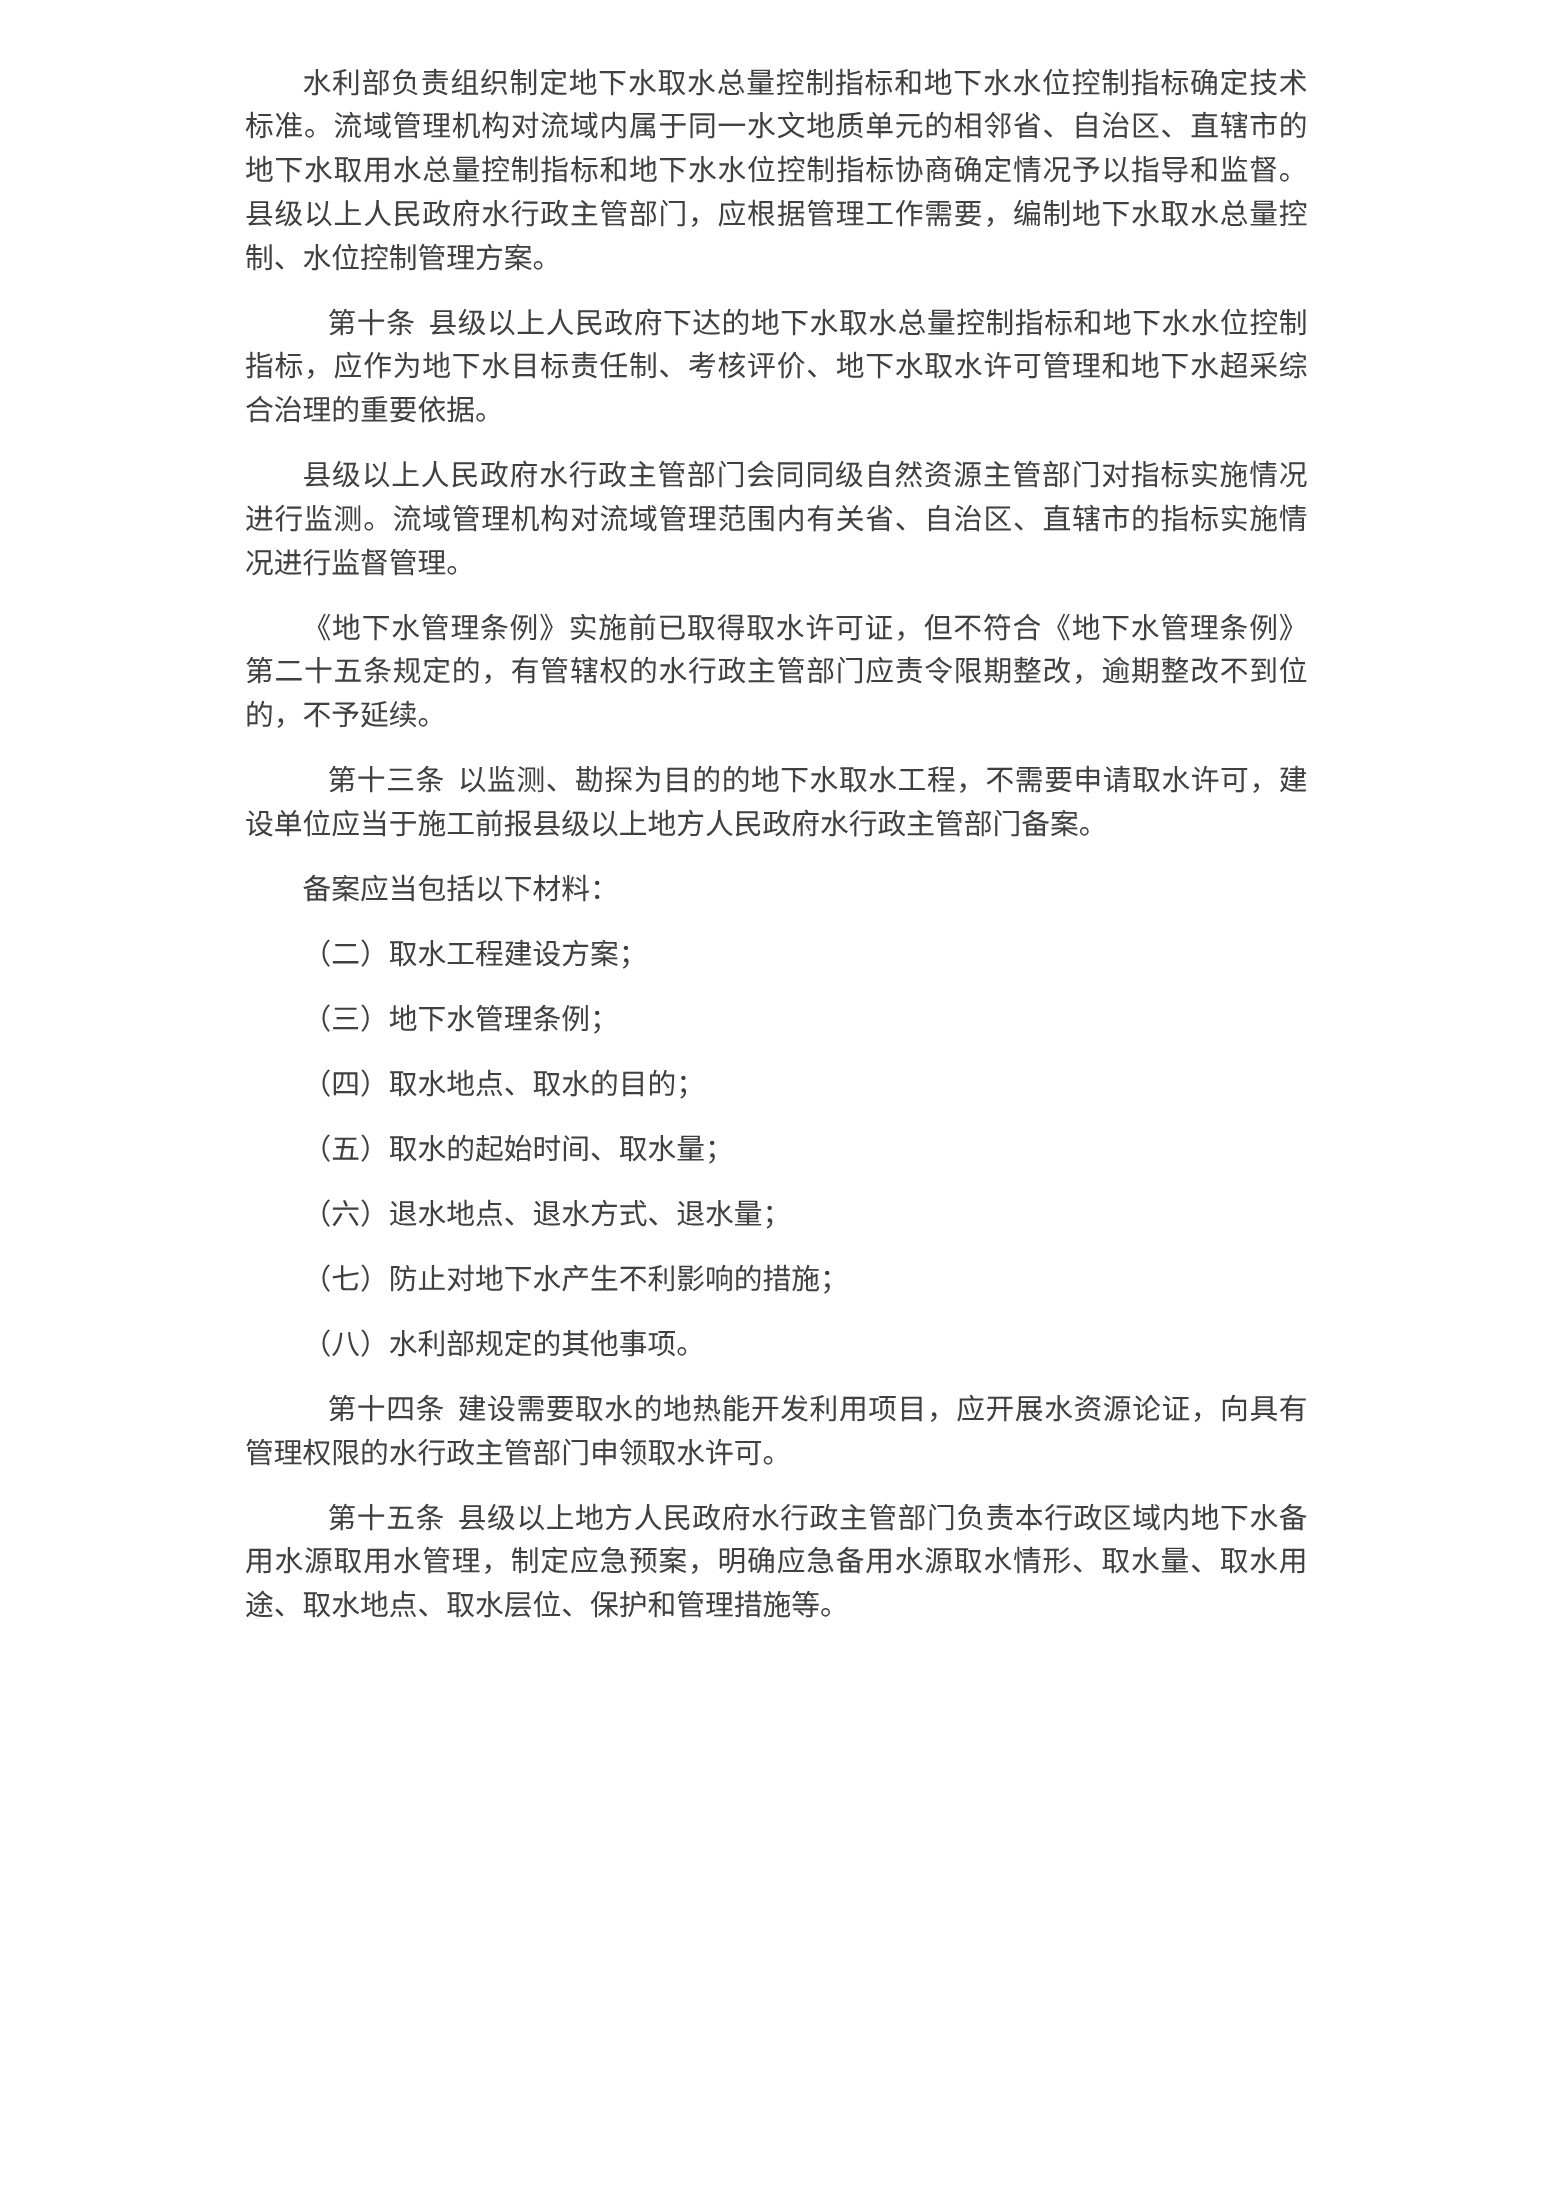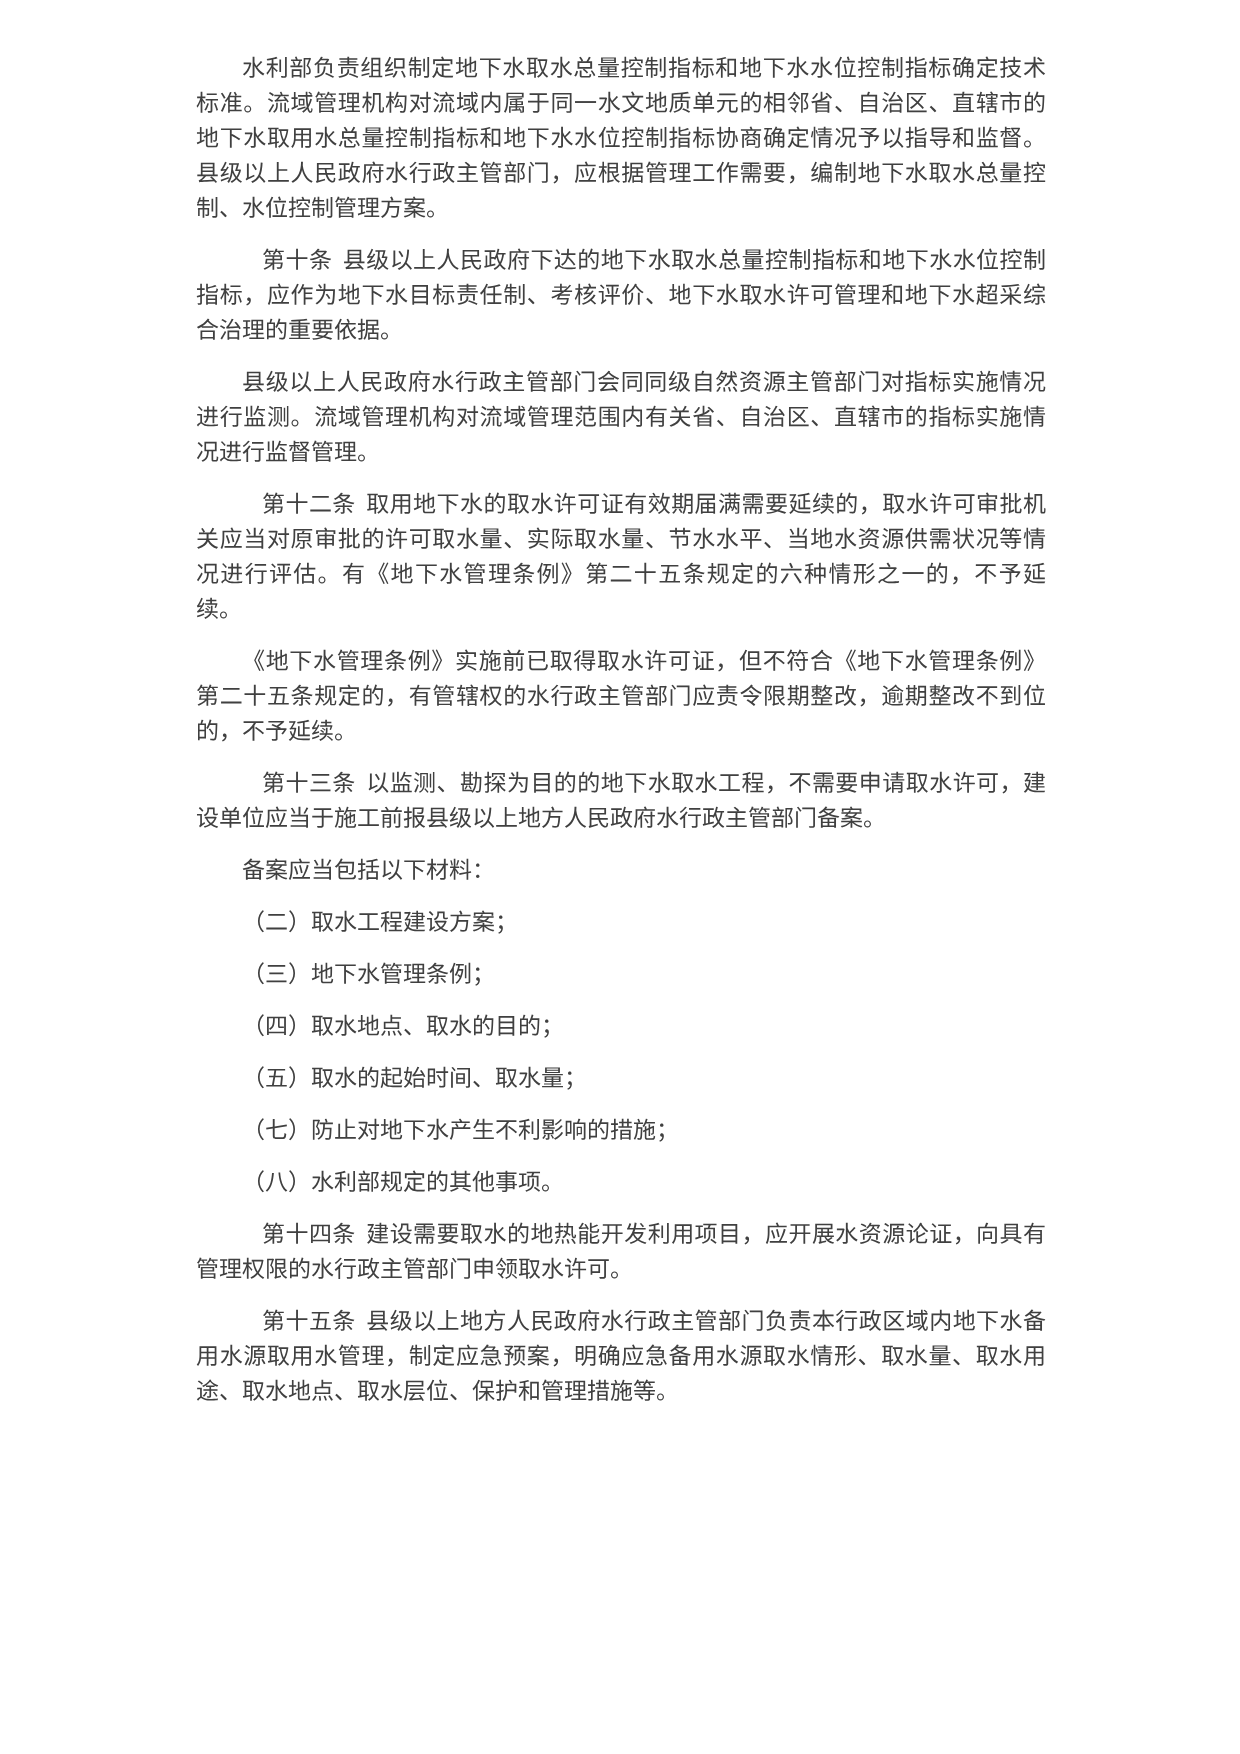--- a/index.html
+++ b/index.html
@@ -11,21 +11,21 @@
     width: 1240px;
     height: 1754px;
     overflow: hidden;
   }
   .page {
     box-sizing: border-box;
     width: 1240px;
     height: 1542px;
     padding: 51px 194px 0 196px;
     background: #ffffff;
-    font-family: Liberation Serif, serif;
+    font-family: Liberation Mono, monospace;
     font-size: 23px;
     line-height: 35px;
     color: #404040;
   }
   .page p {
     margin: 17px 0;
     text-indent: 2em;
     text-align: justify;
     word-break: break-all;
   }
@@ -44,41 +44,39 @@
 
   <p>水利部负责组织制定地下水取水总量控制指标和地下水水位控制指标确定技术标准。流域管理机构对流域内属于同一水文地质单元的相邻省、自治区、直辖市的地下水取用水总量控制指标和地下水水位控制指标协商确定情况予以指导和监督。县级以上人民政府水行政主管部门，应根据管理工作需要，编制地下水取水总量控制、水位控制管理方案。</p>
 
   <p>
     <span class="article-label">第十条</span><span>县级以上人民政府下达的地下水取水总量控制指标和地下水水位控制指标，应作为地下水目标责任制、考核评价、地下水取水许可管理和地下水超采综合治理的重要依据。</span>
   </p>
 
   <p>县级以上人民政府水行政主管部门会同同级自然资源主管部门对指标实施情况进行监测。流域管理机构对流域管理范围内有关省、自治区、直辖市的指标实施情况进行监督管理。</p>
 
 
-  <p>
-    <span class="article-label">第十二条</span><span>取用地下水的取水许可证有效期届满需要延续的，取水许可审批机关应当对原审批的许可取水量、实际取水量、节水水平、当地水资源供需状况等情况进行评估。有《地下水管理条例》第二十五条规定的六种情形之一的，不予延续。</span>
-  </p>
 
   <p>《地下水管理条例》实施前已取得取水许可证，但不符合《地下水管理条例》第二十五条规定的，有管辖权的水行政主管部门应责令限期整改，逾期整改不到位的，不予延续。</p>
 
   <p>
     <span class="article-label">第十三条</span><span>以监测、勘探为目的的地下水取水工程，不需要申请取水许可，建设单位应当于施工前报县级以上地方人民政府水行政主管部门备案。</span>
   </p>
 
   <p>备案应当包括以下材料：</p>
 
 
   <p>（二）取水工程建设方案；</p>
 
   <p>（三）地下水管理条例；</p>
 
   <p>（四）取水地点、取水的目的；</p>
 
   <p>（五）取水的起始时间、取水量；</p>
 
+  <p>（六）退水地点、退水方式、退水量；</p>
 
   <p>（七）防止对地下水产生不利影响的措施；</p>
 
   <p>（八）水利部规定的其他事项。</p>
 
   <p>
     <span class="article-label">第十四条</span><span>建设需要取水的地热能开发利用项目，应开展水资源论证，向具有管理权限的水行政主管部门申领取水许可。</span>
   </p>
 
   <p>

